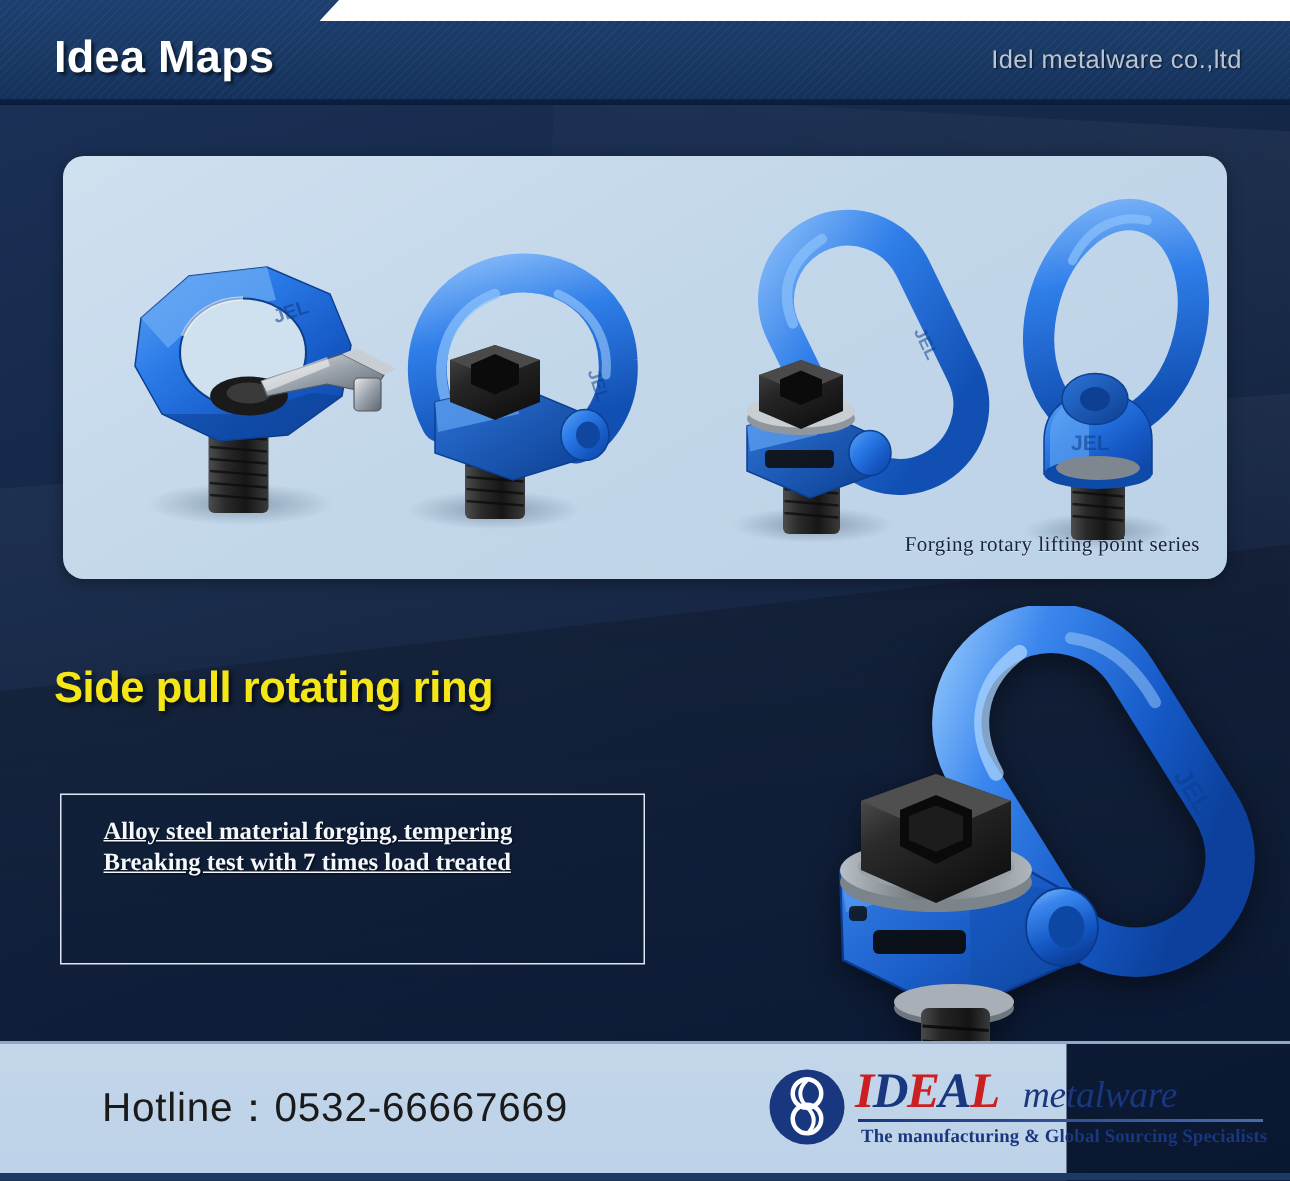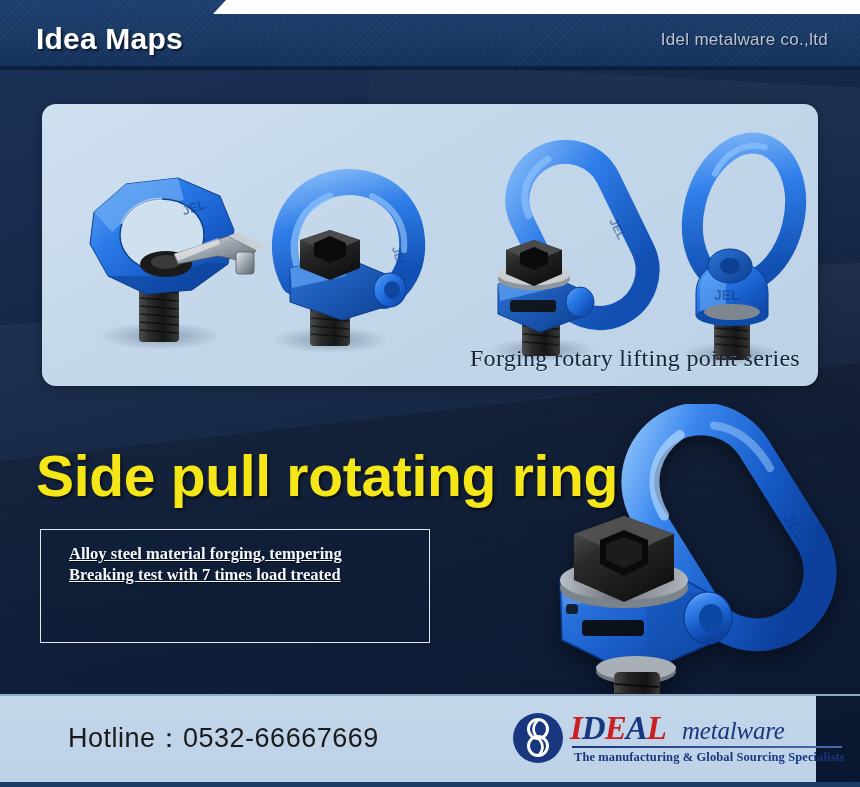--- a/index.html
+++ b/index.html
@@ -80,29 +80,29 @@
     width:776px; height:282px;
     background:linear-gradient(150deg,#cfe0ef 0%, #c3d7ea 45%, #bcd2e7 100%);
     border-radius:14px;
     box-shadow:0 2px 10px rgba(0,0,0,.35);
     overflow:hidden;
     z-index:4;
   }
   #panel-caption {
     position:absolute; right:18px; bottom:14px;
     font-family:"Liberation Serif", serif;
-    font-size:24px; color:#15233b;
+    font-size:14px; color:#15233b;
     letter-spacing:.3px;
     text-shadow:0 1px 0 rgba(255,255,255,.45);
   }
 
   
   #headline {
     position:absolute; left:36px; top:443px;
-    font-size:57px; font-weight:bold; color:#f5e617;
+    font-size:29px; font-weight:bold; color:#f5e617;
     letter-spacing:-.3px;
     text-shadow:2px 2px 3px rgba(0,0,0,.6);
     z-index:8; white-space:nowrap;
   }
 
   
   #feature-box {
     position:absolute; left:40px; top:529px;
     width:390px; height:114px;
     border:1px solid #dfe6ef;
@@ -114,21 +114,21 @@
     font-family:"Liberation Serif", serif;
     font-weight:bold; font-size:16.5px; color:#f4f7fb;
     line-height:21px;
     text-shadow:1px 1px 1px rgba(0,0,0,.5);
     text-decoration:underline;
   }
   #feature-list div { white-space:nowrap; }
 
   
   #footer {
-    position:absolute; left:0; bottom:0; width:816px; height:93px;
+    position:absolute; left:0; bottom:0; width:711px; height:93px;
     background:linear-gradient(180deg,#c3d6ea 0%, #bdd2e8 100%);
     z-index:9;
   }
   #footer-topline {
     position:absolute; left:0; top:0; width:860px; height:2px;
     background:#8fa8c4;
   }
   #footer-botline {
     position:absolute; left:0; bottom:0; width:860px; height:5px;
     background:#1b3a66;

